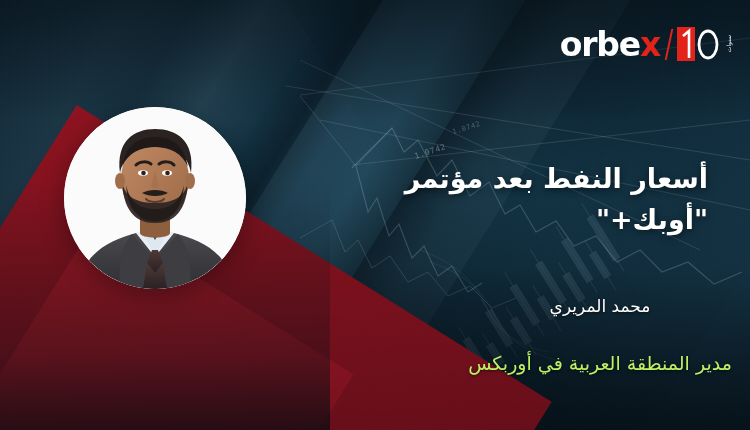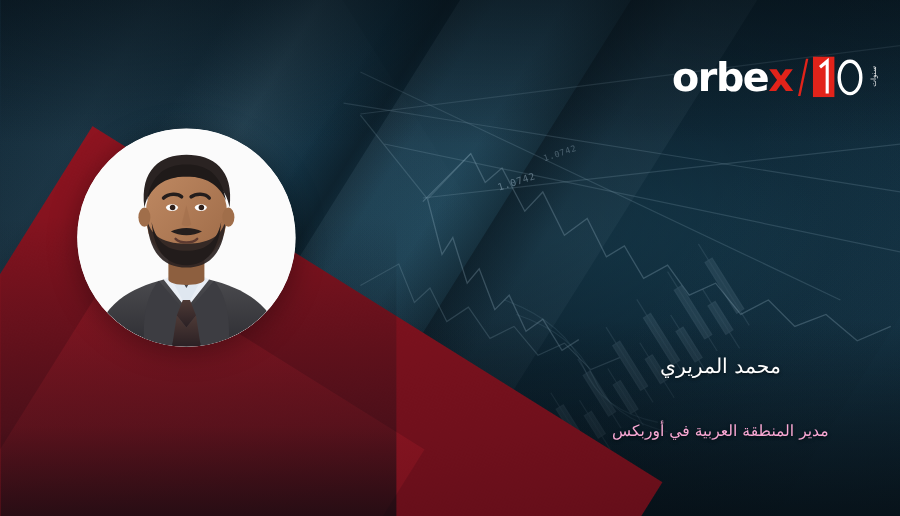--- a/index.html
+++ b/index.html
@@ -99,40 +99,40 @@
     text-align:center;width:300px;
     direction:rtl;
   }
   .speaker-name{
     color:#ffffff;font-size:17px;font-weight:normal;
     letter-spacing:0px;line-height:1.2;
     text-shadow:0 1px 3px rgba(0,0,0,.6);
     margin-bottom:3px;
   }
   .speaker-role{
-    color:#f9a8d4;font-size:13px;font-weight:normal;
+    color:#bef264;font-size:19px;font-weight:normal;
     line-height:1.25;
     text-shadow:0 1px 3px rgba(0,0,0,.6);
     margin-top:36px;
   }
 
   
   .headline{
     position:absolute;right:42px;top:158px;
     width:420px;text-align:right;direction:rtl;
     color:#ffffff;
     font-size:27px;font-weight:bold;line-height:1.52;
     letter-spacing:.3px;
     text-shadow:0 2px 7px rgba(0,0,0,.55);
   }
   .headline .l2{display:block;}
 
   
   .logo{
-    position:absolute;right:18px;top:44px;
+    position:absolute;right:18px;top:24px;
     display:flex;align-items:center;direction:ltr;
     height:40px;
   }
   .logo-word{
     font-family:"DejaVu Sans","Liberation Sans",sans-serif;
     font-size:33px;font-weight:bold;color:#ffffff;
     letter-spacing:-1.2px;line-height:1;
     display:flex;align-items:baseline;
   }
   .logo-word .x{color:#e2231a;}
@@ -322,20 +322,24 @@
         <ellipse cx="126" cy="74" rx="5" ry="8" fill="#a06e4a"></ellipse>
       </g>
     </svg>
   </div>
 
   <div class="speaker">
     <div class="speaker-name">محمد المريري</div>
     <div class="speaker-role">مدير المنطقة العربية في أوربكس</div>
   </div>
 
+  <div class="headline">
+    <span>أسعار النفط بعد مؤتمر</span>
+    <span class="l2">"أوبك+"</span>
+  </div>
 
   <div class="logo">
     <div class="logo-word">
       <span>orbe</span>
         <span class="x">x</span>
     </div>
     <div class="logo-sep"></div>
     <div class="logo-ten">
       <svg viewBox="0 0 46 34" aria-hidden="true">
         <defs>

